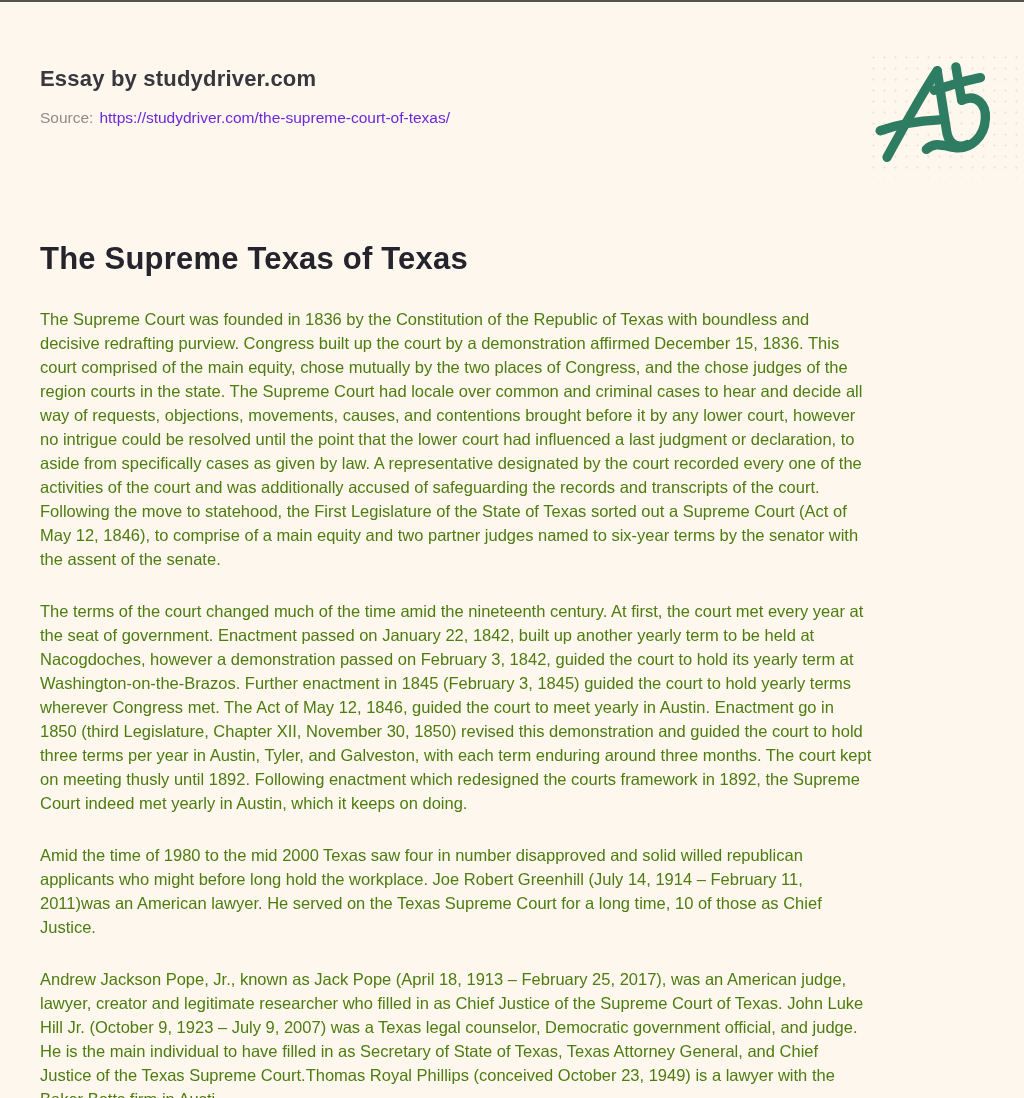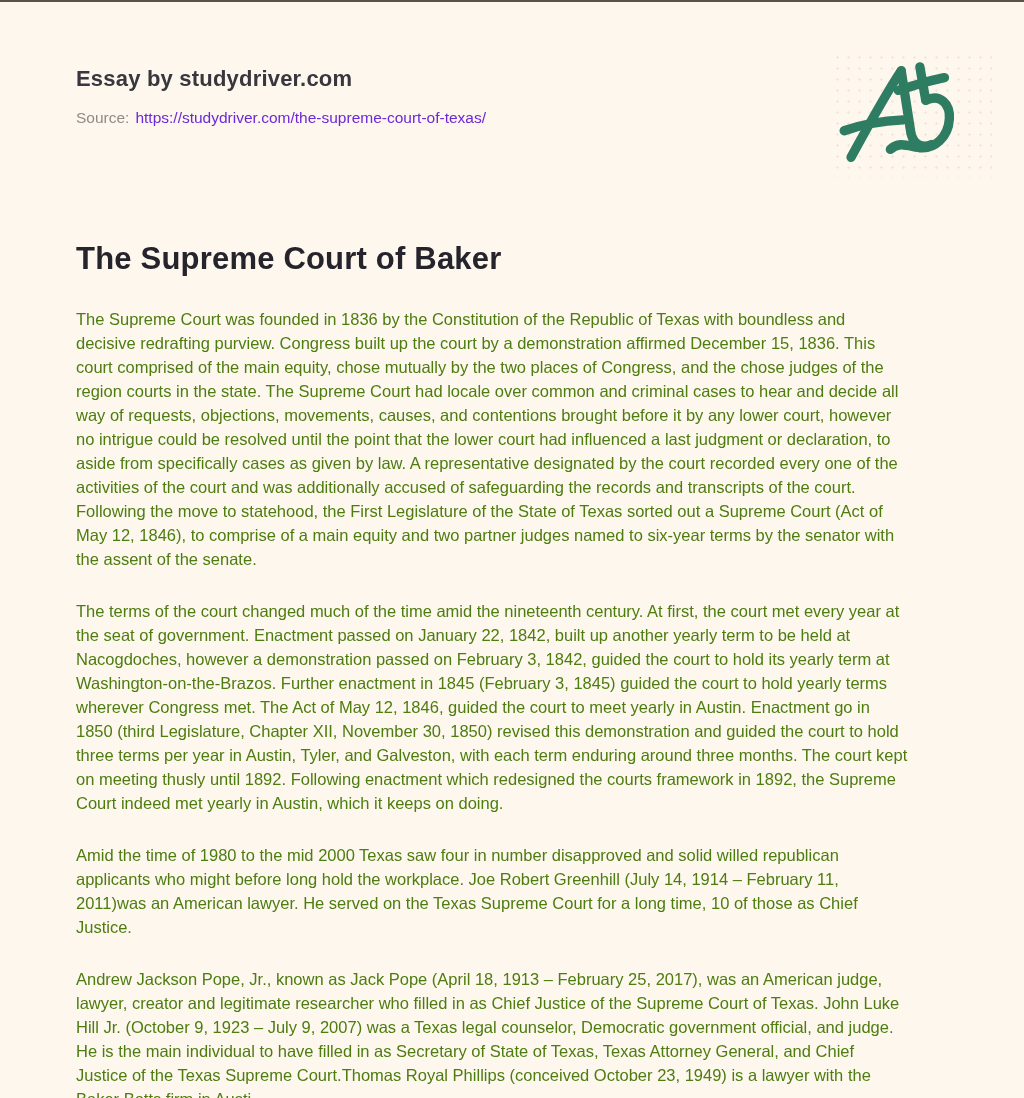--- a/index.html
+++ b/index.html
@@ -10,21 +10,21 @@
   }
   body {
     background: #fdf7ee;
     border-top: 2px solid rgba(58, 54, 48, 0.85);
     font-family: "Liberation Sans", sans-serif;
   }
   .page {
     position: relative;
     width: 1024px;
     height: 1096px;
-    padding: 0 76px;
+    padding: 0 40px;
     overflow: hidden;
   }
   .header {
     position: relative;
     padding-top: 64px;
   }
   .byline {
     font-size: 22px;
     font-weight: 700;
     color: #38373d;
@@ -89,20 +89,20 @@
           <path d="M6,76 C26,69 46,66 66,65"></path>
           <path d="M83,11 C85,23 87,34 89,45"></path>
           <path d="M61,35 C77,30 92,25 108,22"></path>
           <path d="M89,45 C104,38 114,49 113,64 C112,82 98,96 81,93 C70,91 61,87 53,95"></path>
         </g>
       </svg>
     </div>
   </header>
 
   <main>
-    <h1 class="title">The Supreme Court of Baker</h1>
+    <h1 class="title">The Supreme Texas of Texas</h1>
     <p class="para">The Supreme Court was founded in 1836 by the Constitution of the Republic of Texas with boundless and decisive redrafting purview. Congress built up the court by a demonstration affirmed December 15, 1836. This court comprised of the main equity, chose mutually by the two places of Congress, and the chose judges of the region courts in the state. The Supreme Court had locale over common and criminal cases to hear and decide all way of requests, objections, movements, causes, and contentions brought before it by any lower court, however no intrigue could be resolved until the point that the lower court had influenced a last judgment or declaration, to aside from specifically cases as given by law. A representative designated by the court recorded every one of the activities of the court and was additionally accused of safeguarding the records and transcripts of the court. Following the move to statehood, the First Legislature of the State of Texas sorted out a Supreme Court (Act of May 12, 1846), to comprise of a main equity and two partner judges named to six-year terms by the senator with the assent of the senate.</p>
     <p class="para">The terms of the court changed much of the time amid the nineteenth century. At first, the court met every year at the seat of government. Enactment passed on January 22, 1842, built up another yearly term to be held at Nacogdoches, however a demonstration passed on February 3, 1842, guided the court to hold its yearly term at Washington-on-the-Brazos. Further enactment in 1845 (February 3, 1845) guided the court to hold yearly terms wherever Congress met. The Act of May 12, 1846, guided the court to meet yearly in Austin. Enactment go in 1850 (third Legislature, Chapter XII, November 30, 1850) revised this demonstration and guided the court to hold three terms per year in Austin, Tyler, and Galveston, with each term enduring around three months. The court kept on meeting thusly until 1892. Following enactment which redesigned the courts framework in 1892, the Supreme Court indeed met yearly in Austin, which it keeps on doing.</p>
     <p class="para">Amid the time of 1980 to the mid 2000 Texas saw four in number disapproved and solid willed republican applicants who might before long hold the workplace. Joe Robert Greenhill (July 14, 1914 – February 11, 2011)was an American lawyer. He served on the Texas Supreme Court for a long time, 10 of those as Chief Justice.</p>
     <p class="para">Andrew Jackson Pope, Jr., known as Jack Pope (April 18, 1913 – February 25, 2017), was an American judge, lawyer, creator and legitimate researcher who filled in as Chief Justice of the Supreme Court of Texas. John Luke Hill Jr. (October 9, 1923 – July 9, 2007) was a Texas legal counselor, Democratic government official, and judge. He is the main individual to have filled in as Secretary of State of Texas, Texas Attorney General, and Chief Justice of the Texas Supreme Court.Thomas Royal Phillips (conceived October 23, 1949) is a lawyer with the Baker Botts firm in Austi</p>
   </main>
 
 </div>
 
 </body></html>

